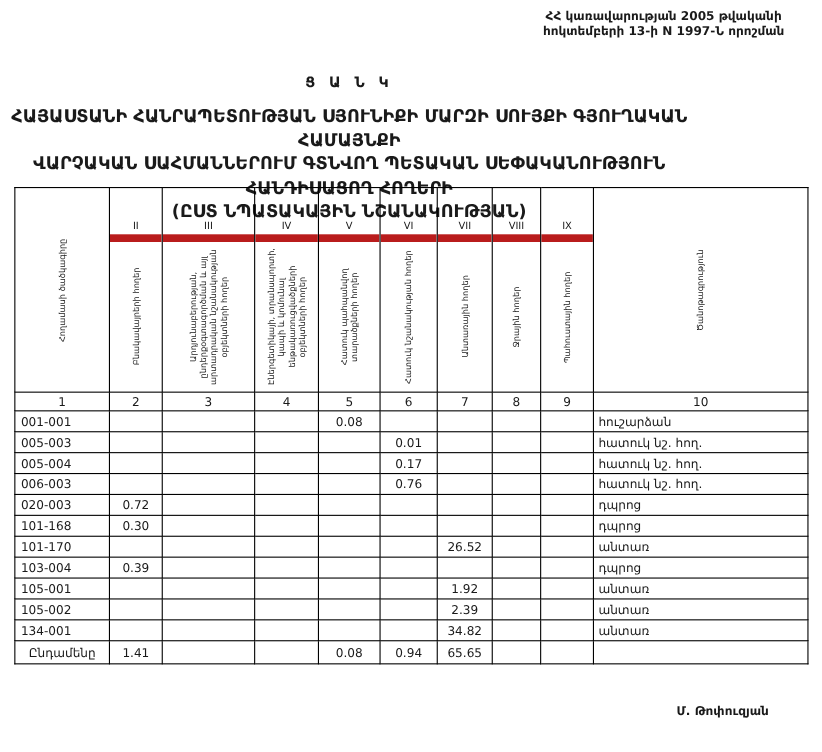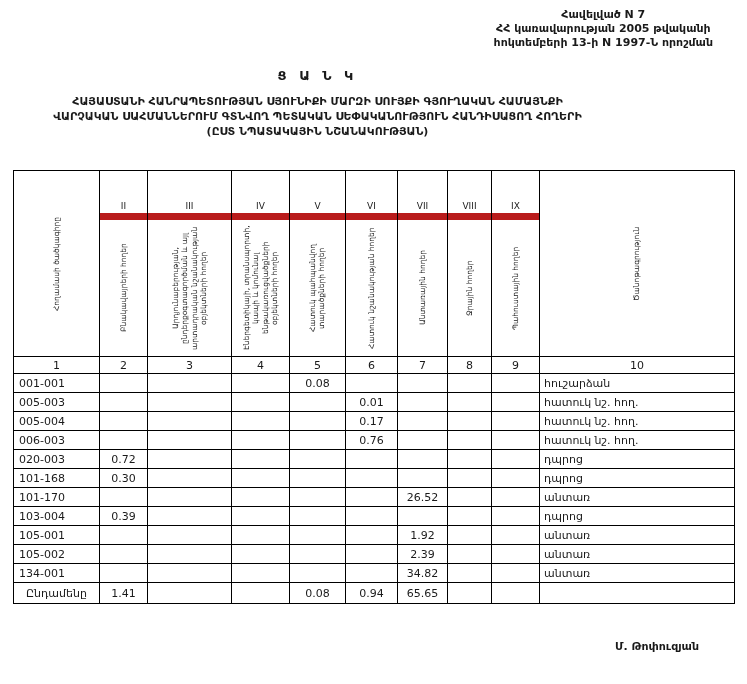--- a/index.html
+++ b/index.html
@@ -14,21 +14,21 @@
 
   
   .appendix{
     position:absolute;top:8px;right:34px;
     text-align:center;font-size:11px;font-weight:bold;line-height:1.25;
   }
 
   
   .title-block{position:absolute;top:68px;left:0;width:635px;text-align:center;}
   .doc-title{font-size:13px;font-weight:bold;letter-spacing:4px;margin-bottom:12px;}
-  .doc-sub{font-size:11px;font-weight:bold;line-height:1.35;}
+  .doc-sub{font-size:16px;font-weight:bold;line-height:1.35;}
 
   
   .tbl-wrap{position:absolute;top:170px;left:13px;}
   table{border-collapse:collapse;table-layout:fixed;}
   td,th{border:1px solid #000;padding:0;font-weight:normal;overflow:hidden;}
 
   col.c1{width:86px;}  col.c2{width:48px;}  col.c3{width:84px;}
   col.c4{width:58px;}  col.c5{width:56px;}  col.c6{width:52px;}
   col.c7{width:50px;}  col.c8{width:44px;}  col.c9{width:48px;}
   col.c10{width:195px;}
@@ -66,21 +66,20 @@
     position:absolute;right:48px;top:640px;
     font-size:11px;font-weight:bold;
   }
 </style>
 </head>
 <body>
 
 <div class="page">
 
   <div class="appendix">
-    <div>Հավելված  N  7</div>
     <div>ՀՀ կառավարության 2005 թվականի</div>
     <div>հոկտեմբերի 13-ի N 1997-Ն որոշման</div>
   </div>
 
   <div class="title-block">
     <div class="doc-title">Ց Ա Ն Կ</div>
     <div class="doc-sub">ՀԱՅԱՍՏԱՆԻ ՀԱՆՐԱՊԵՏՈՒԹՅԱՆ ՍՅՈՒՆԻՔԻ ՄԱՐԶԻ ՍՈՒՅՔԻ ԳՅՈՒՂԱԿԱՆ ՀԱՄԱՅՆՔԻ</div>
     <div class="doc-sub">ՎԱՐՉԱԿԱՆ ՍԱՀՄԱՆՆԵՐՈՒՄ  ԳՏՆՎՈՂ  ՊԵՏԱԿԱՆ ՍԵՓԱԿԱՆՈՒԹՅՈՒՆ  ՀԱՆԴԻՍԱՑՈՂ ՀՈՂԵՐԻ</div>
     <div class="doc-sub">(ԸՍՏ ՆՊԱՏԱԿԱՅԻՆ ՆՇԱՆԱԿՈՒԹՅԱՆ)</div>
   </div>

